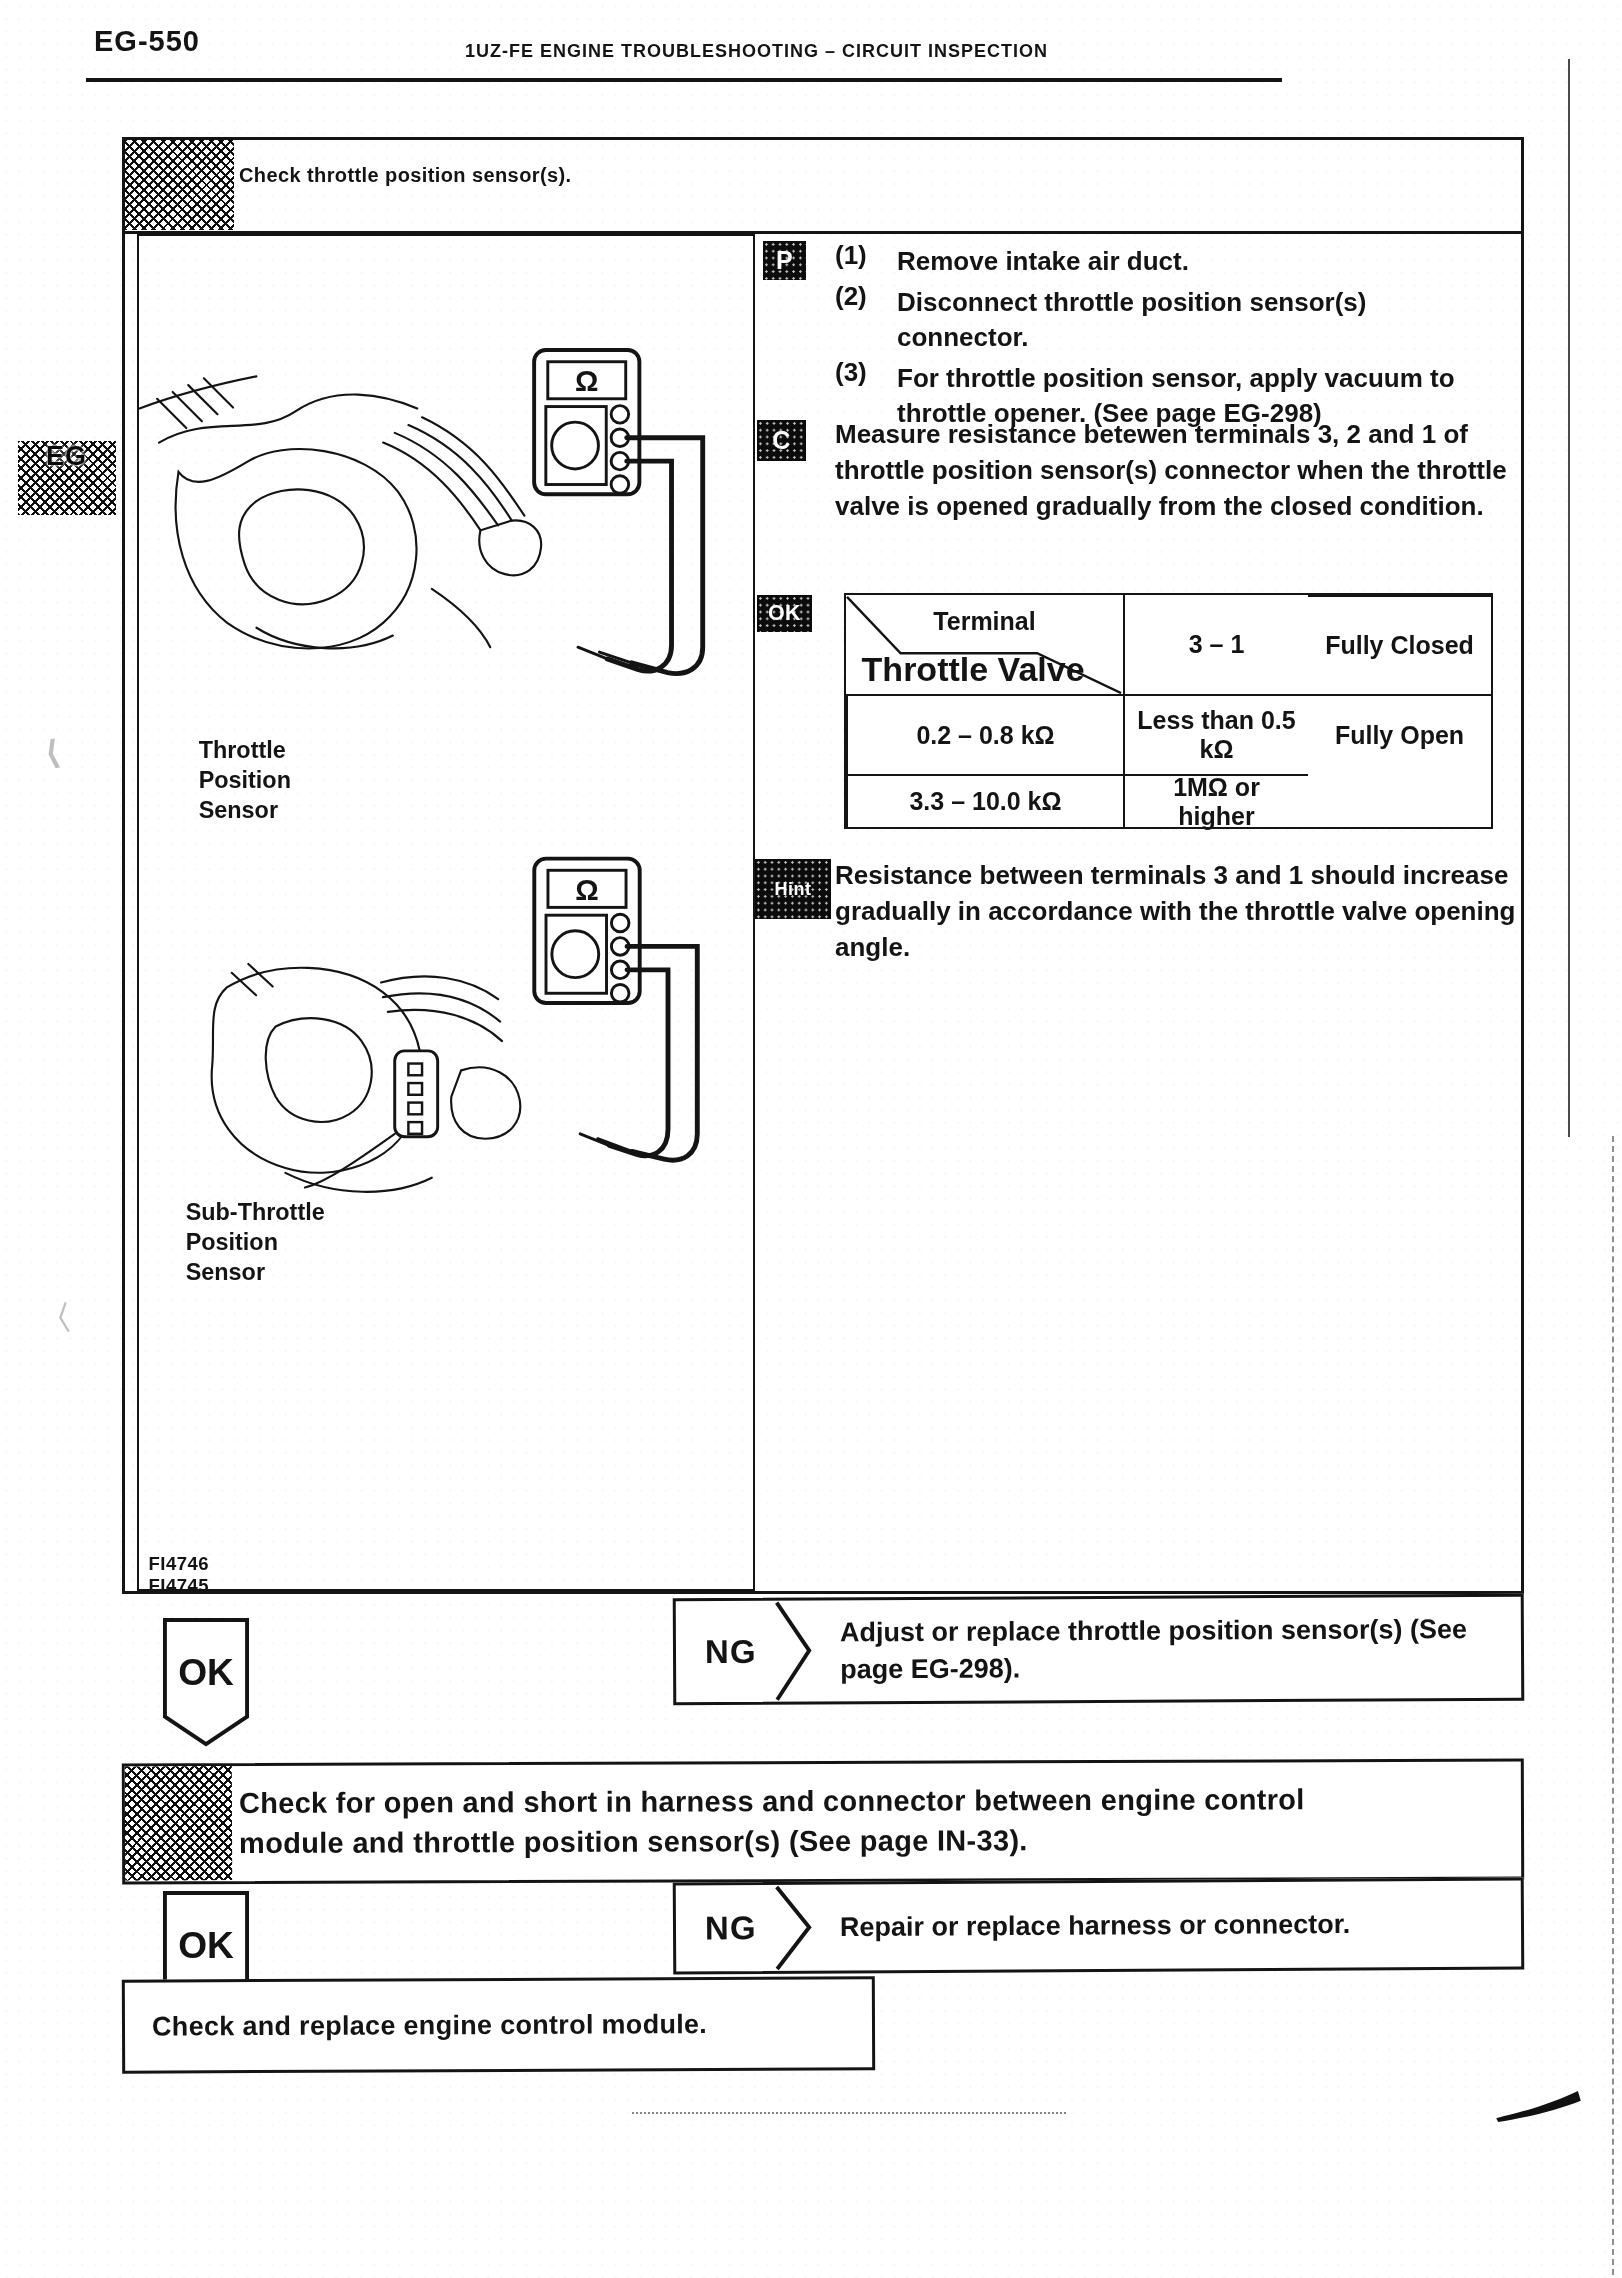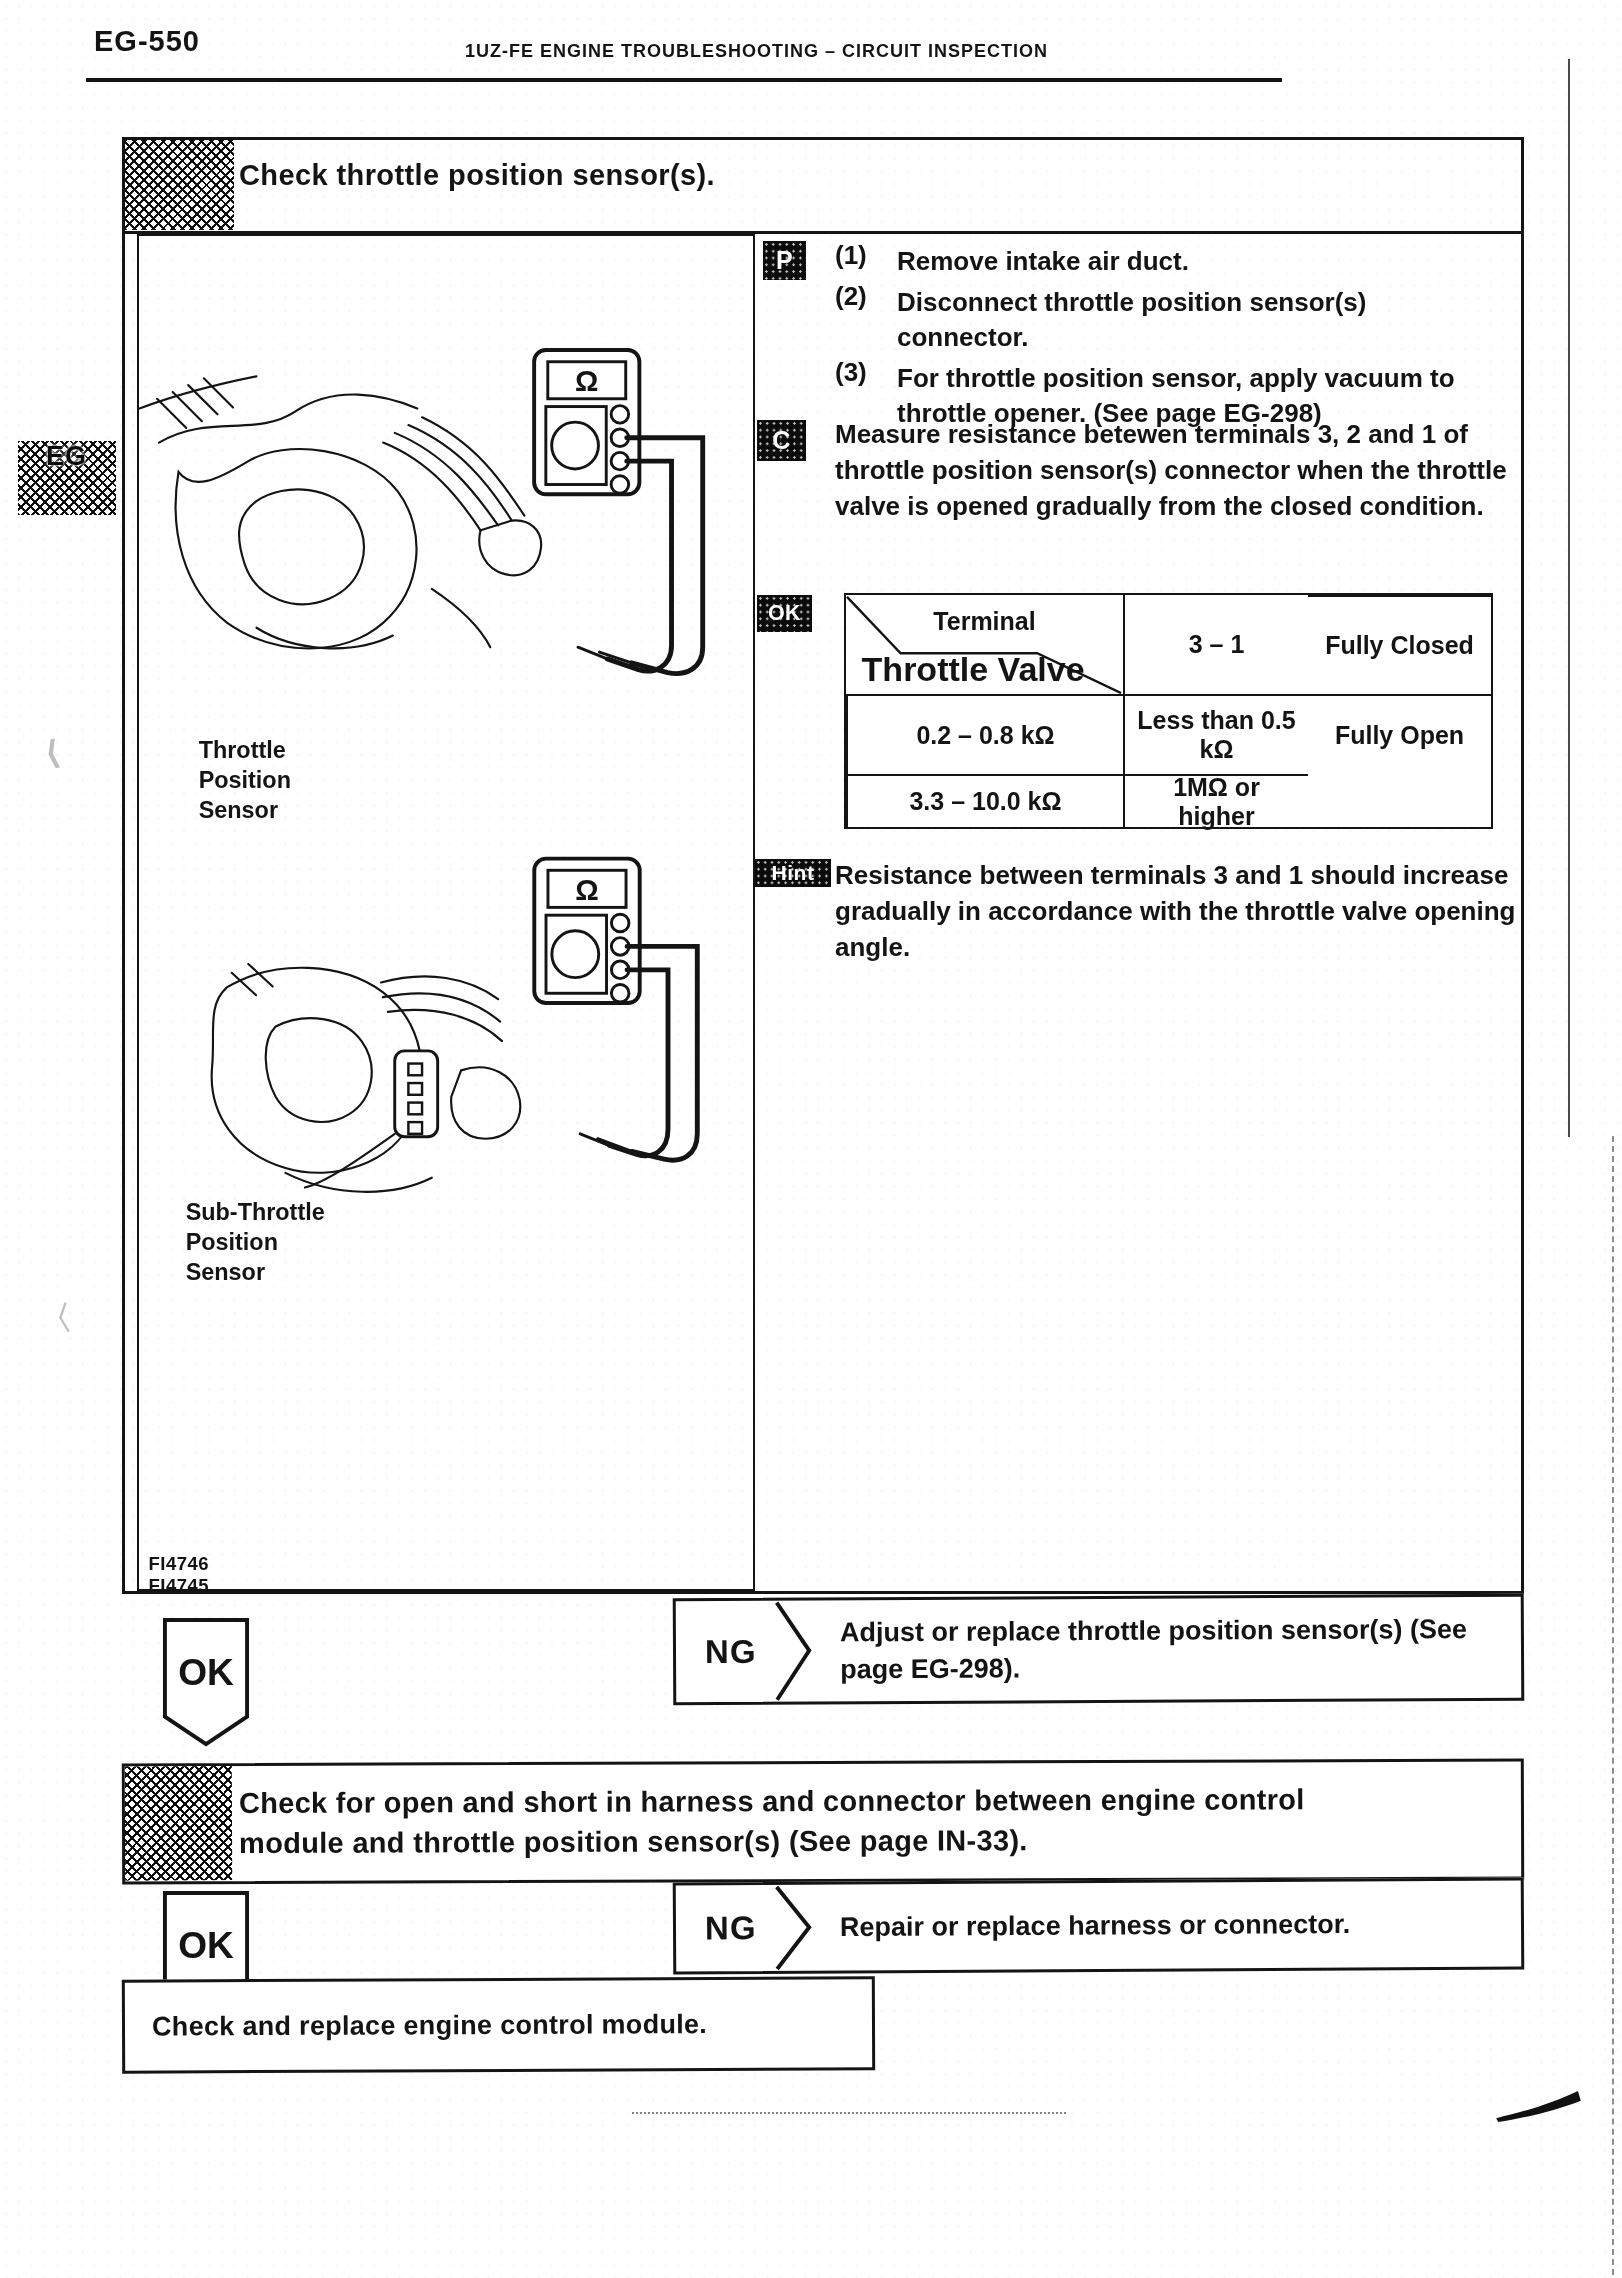--- a/index.html
+++ b/index.html
@@ -28,40 +28,40 @@
   .pg-rule { left:86px; top:78px; width:1196px; height:3.9px; background:#141414; }
 
   
   .eg-tab { left:17.6px; top:441px; width:98px; height:74px; display:flex; justify-content:center; }
   .eg-txt { font-size:27px; color:#0a0a0a; text-shadow:0 0 2.9px #fff,0 0 3.9px #fff; letter-spacing:1px; }
 
   
   .main-box { left:122px; top:137px; width:1402px; height:1457px; border:3.4px solid #141414; background:transparent; }
   .band1 { left:0; top:0; right:0; height:94px; border-bottom:3.9px solid #141414; }
   .sq1 { left:0; top:0; width:109px; height:90px; }
-  .band1-title { left:114px; top:0; height:70px; display:flex; align-items:center; font-size:29px; letter-spacing:0.4px; }
+  .band1-title { left:114px; top:0; height:70px; display:flex; align-items:center; font-size:20px; letter-spacing:0.4px; }
 
   
   .figure-box { left:11.7px; top:94px; width:618px; height:1357px; border:2.9px solid #141414; background:transparent; }
   .fig1 { left:0; top:2px; }
   .fig2 { left:0; top:605px; }
   .fig-label1 { left:60px; top:459px; font-size:23.4px; line-height:30px;margin-top:40px; }
   .fig-label2 { left:47px; top:961px; font-size:23.4px; line-height:30px; }
   .fig-codes { left:9.8px; top:1317px; font-size:18.5px; line-height:21.5px; letter-spacing:0.5px; }
 
   
   .tagicon {
     position:absolute; background-color:#0b0b0b; color:#fff; display:flex; align-items:center; justify-content:center;
     background-image: radial-gradient(rgba(255,255,255,0.75) 1px, transparent 1.4px);
     background-size:6.8px 6.8px; letter-spacing:0.5px;
   }
   .icon-p { left:638px; top:101px; width:43px; height:39px; font-size:25px; }
   .icon-c { left:632px; top:280px; width:49px; height:41px; font-size:25px; }
   .icon-ok { left:632px; top:455px; width:55px; height:37px; font-size:21.5px; }
-  .icon-hint { left:630px; top:719px; width:76px; height:28px; font-size:21px; }
+  .icon-hint { left:630px; top:719px; width:76px; height:60px; font-size:18px; }
 
   
   .prep-list { left:710px; top:98px; width:644px; font-size:26px; line-height:35px; }
   .prep-item { display:flex; }
   .pnum { width:62px; flex:none; }
   .ptxt { flex:1;margin-top:6px; }
   .check-text { left:710px; top:276px; width:683px; font-size:26px; line-height:36px; }
   .hint-text { left:710px; top:717px; width:683px; font-size:26px; line-height:36px; }
 
   

